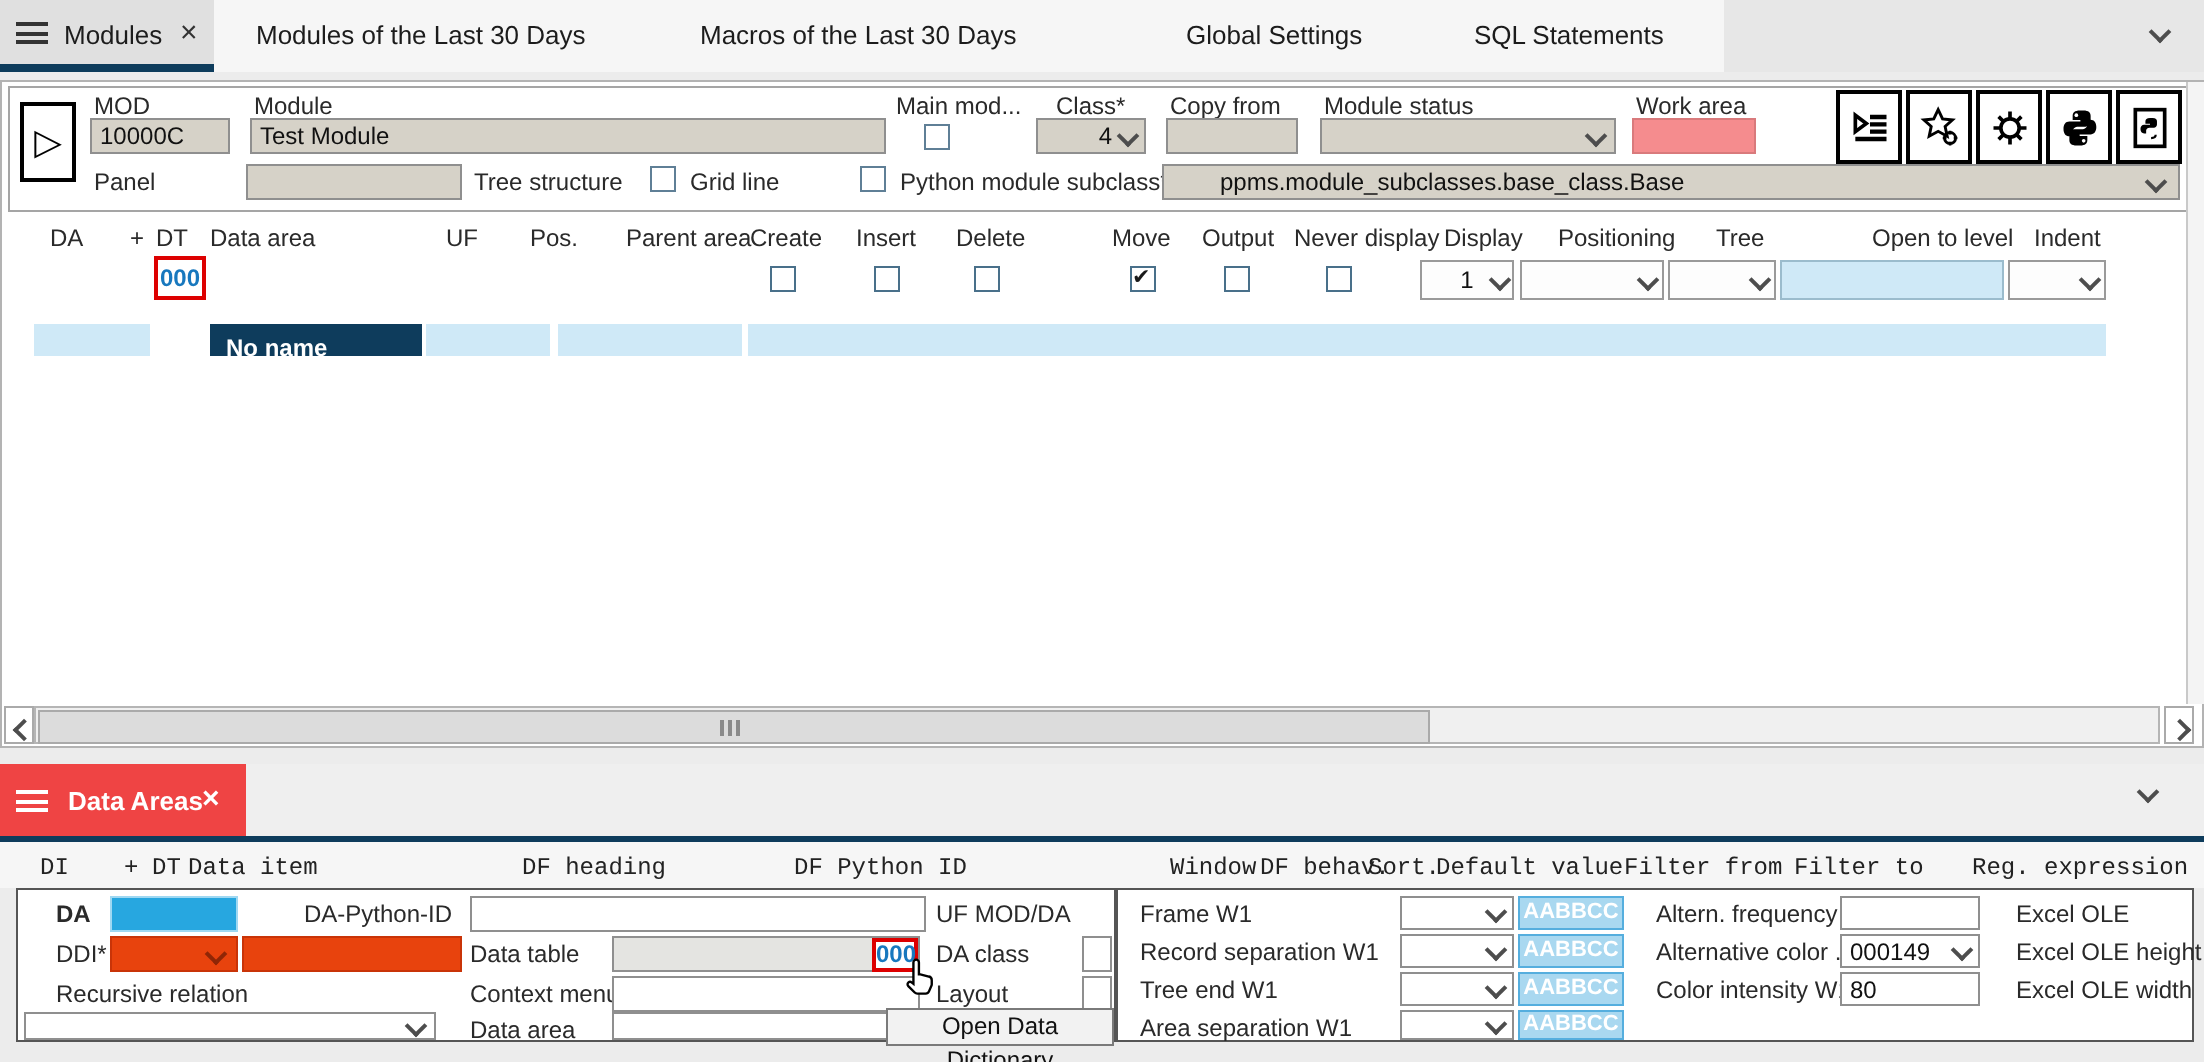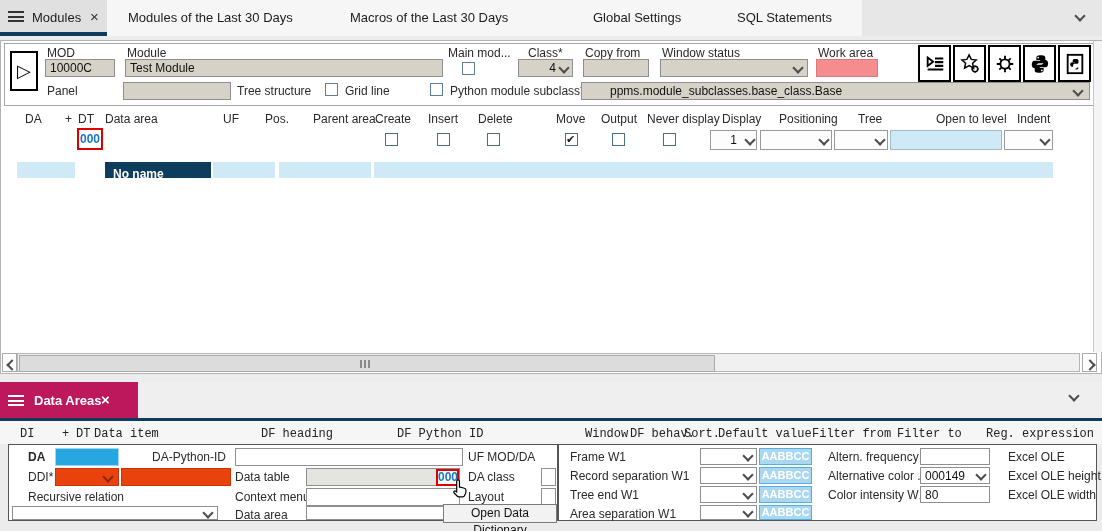--- a/index.html
+++ b/index.html
@@ -38,21 +38,21 @@
         text-align:center;box-sizing:border-box;position:absolute;line-height:18px;}
   
   .sbtrack{position:absolute;left:17px;top:353px;width:1063px;height:19px;background:#f0f0f0;
            border:1px solid #b5b5b5;box-sizing:border-box;}
   .sbthumb{position:absolute;left:1px;top:1px;width:694px;height:15px;background:#dcdcdc;border:1px solid #aaa;}
   .sbbtn{position:absolute;top:353px;width:15px;height:19px;background:#fff;border:1px solid #aaa;box-sizing:border-box;}
   .grip i{position:absolute;top:4px;width:2px;height:8px;background:#8a8a8a;}
   .vstrip{position:absolute;left:1093px;top:41px;width:8px;height:311px;background:#f4f4f4;border-left:1px solid #c9c9c9;}
   
   .btabrow{position:absolute;left:0;top:382px;width:1102px;height:36px;background:#efefef;}
-  .btab{position:absolute;left:0;top:0;width:138px;height:36px;background:#be185d;}
+  .btab{position:absolute;left:0;top:0;width:123px;height:36px;background:#ef4444;}
   .btab .tablabel{color:#fff;}
   .navyline{position:absolute;left:0;top:418px;width:1102px;height:3px;background:#0e3c5c;}
   .bheaders{position:absolute;left:0;top:421px;width:1102px;height:23px;background:#f6f6f6;}
   .bhead{position:absolute;top:6px;font-size:12px;color:#222;white-space:nowrap;font-family:Liberation Mono, monospace;}
   .lbox{position:absolute;left:8px;top:444px;width:550px;height:77px;background:#fff;
         border:1px solid #555;box-sizing:border-box;}
   .rbox{position:absolute;left:558px;top:444px;width:539px;height:77px;background:#fff;
         border:1px solid #555;box-sizing:border-box;}
   .blue-fld{position:absolute;background:#27a7e0;border:1px solid #9fd8f2;box-sizing:border-box;}
   .orange-fld{position:absolute;background:#e8430d;border:1px solid #c93408;box-sizing:border-box;}
@@ -101,21 +101,21 @@
   <span class="lbl" style="left:448px;top:46px;">Main mod...</span>
   <span class="cb" style="left:462px;top:62px;"></span>
 
   <span class="lbl" style="left:528px;top:46px;">Class*</span>
   <div class="fld" style="left:518px;top:59px;width:55px;height:18px;text-align:right;padding-right:16px;">4</div>
   <span class="chv" style="left:560px;top:64px;"></span>
 
   <span class="lbl" style="left:585px;top:46px;">Copy from</span>
   <div class="fld" style="left:583px;top:59px;width:66px;height:18px;"></div>
 
-  <span class="lbl" style="left:662px;top:46px;">Window status</span>
+  <span class="lbl" style="left:662px;top:46px;">Module status</span>
   <div class="fld" style="left:660px;top:59px;width:148px;height:18px;"></div>
   <span class="chv" style="left:794px;top:64px;"></span>
 
   <span class="lbl" style="left:818px;top:46px;">Work area</span>
   <div class="fld" style="left:816px;top:59px;width:62px;height:18px;background:#f58c8e;border-color:#d97a7c;"></div>
 
   <span class="lbl" style="left:47px;top:84px;">Panel</span>
   <div class="fld" style="left:123px;top:82px;width:108px;height:18px;"></div>
 
   <span class="lbl" style="left:237px;top:84px;">Tree structure</span>

